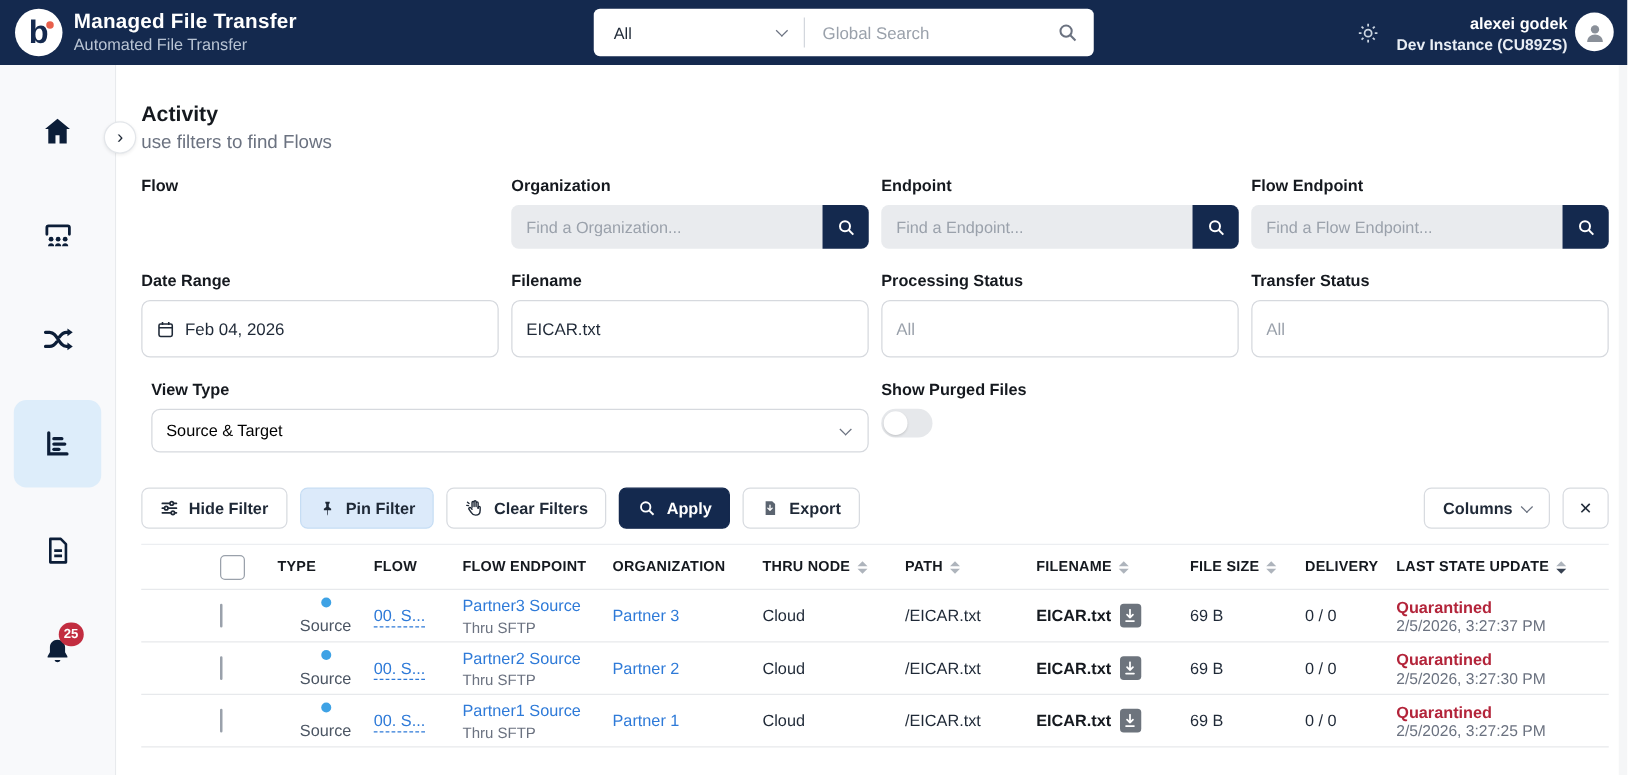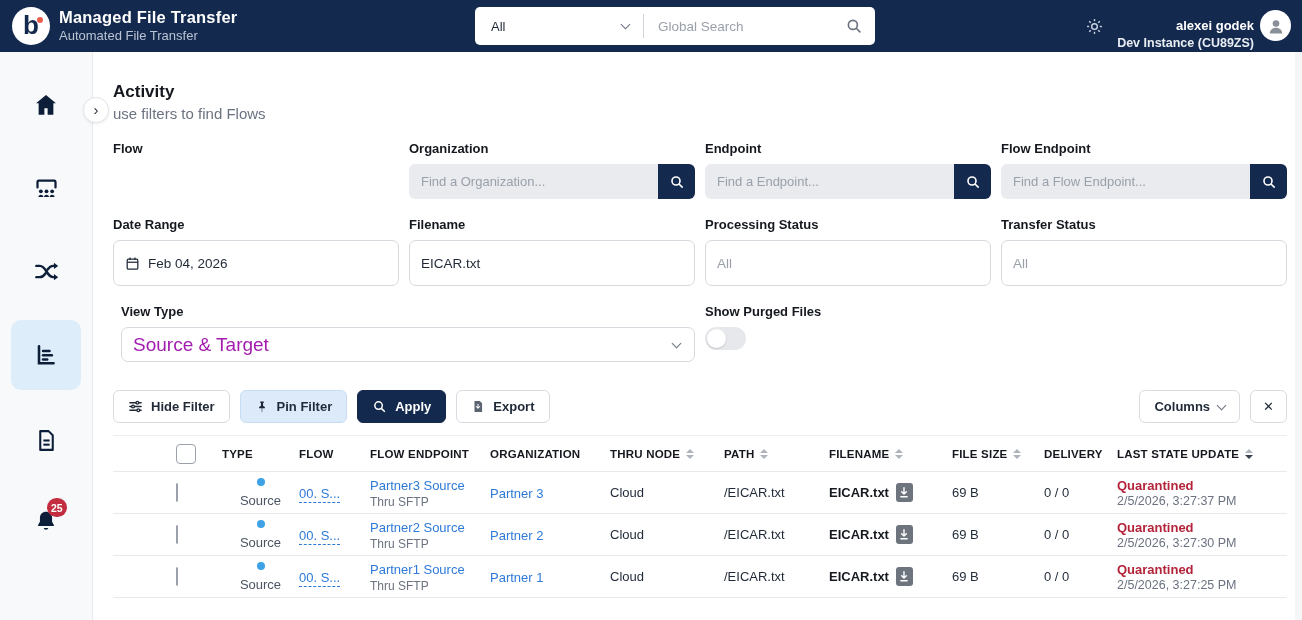--- a/index.html
+++ b/index.html
@@ -24,21 +24,21 @@
   .gsearch .scope span { font-size:13px; color:#1f2937; }
   .chev { width:7px; height:7px; border-right:1.6px solid #6b7280; border-bottom:1.6px solid #6b7280;
     transform:rotate(45deg); margin-top:-3px; }
   .gsearch .vdiv { width:1px; height:24px; background:#d3d7dd; }
   .gsearch input { flex:1; border:0; outline:0; height:100%; padding:0 10px 0 14px; font-size:13.5px;
     color:#1f2937; background:transparent; font-family:inherit; }
   .gsearch input::placeholder { color:#9aa1ab; }
   .gsearch .sicon { margin-right:12px; display:flex; }
 
   .sun { position:absolute; right:199px; top:18px; display:flex; }
-  .userblock { position:absolute; right:48px; top:17px; text-align:right; }
+  .userblock { position:absolute; right:48px; top:10px; text-align:right; }
   .user-name { color:#fff; font-size:13px; font-weight:700; line-height:1.35; }
   .user-instance { color:#e8edf4; font-size:12.5px; font-weight:600; line-height:1.3; }
   .avatar { position:absolute; right:11px; top:10px; width:31px; height:31px; border-radius:50%;
     background:#fff; display:flex; align-items:center; justify-content:center; }
 
   
   .sidebar { position:absolute; left:0; top:52px; width:93px; height:568px; background:#f8f9fb;
     border-right:1px solid #e8eaed; }
   .side-item { position:absolute; left:22px; width:48px; height:48px; display:flex; align-items:center;
     justify-content:center; color:#0c1e38; cursor:pointer; }
@@ -67,21 +67,21 @@
   .searchgrp input::placeholder { color:#9aa1ab; }
   .sbtn { width:37px; border:0; background:#14294e; border-radius:0 6px 6px 0; display:flex;
     align-items:center; justify-content:center; cursor:pointer; }
   .binput { height:46px; border:1px solid #d6d9de; border-radius:7px; background:#fff; display:flex;
     align-items:center; padding:0 11px; gap:8px; }
   .binput .val { font-size:13.5px; color:#1f2937; }
   .binput input { border:0; outline:0; width:100%; font-size:13.5px; color:#1f2937; background:transparent; font-family:inherit; }
   .binput input::placeholder { color:#9aa1ab; }
   .selectbox { height:35px; border:1px solid #d6d9de; border-radius:7px; background:#fff; display:flex;
     align-items:center; justify-content:space-between; padding:0 14px 0 11px; cursor:pointer; }
-  .selectbox .val { font-size:19px; color:#a21caf; }
+  .selectbox .val { font-size:13px; color:#000000; }
   .span2 { grid-column:1 / 3;margin-left:8px; }
   .toggle { width:41px; height:23px; border-radius:12px; background:#e6e8eb; position:relative; cursor:pointer; margin-top:2px; }
   .toggle .knob { position:absolute; left:2px; top:2px; width:19px; height:19px; border-radius:50%;
     background:#fff; box-shadow:0 1px 2px rgba(0,0,0,.15); }
 
   
   .toolbar { margin-top:10px; width:1174px; display:flex; align-items:center; gap:10px; }
   .tbtn { height:33px; padding:0 14px; border:1px solid #d8dbe0; border-radius:6px; background:#fff;
     display:flex; align-items:center; gap:8px; font-size:13px; font-weight:700; color:#1f2937;
     cursor:pointer; font-family:inherit; }
@@ -343,20 +343,29 @@
           <circle cx="16.5" cy="18" r="2.2" fill="#fff"></circle>
         </svg>
       <span>Hide Filter</span>
     </button>
     <button class="tbtn pin">
       <svg width="14" height="14" viewBox="0 0 24 24" fill="#1f2937">
         <path d="M9 2.5h6v2l-1.2 1v4.2l3.2 2.3v2h-4.5v5.5L12 21.5l-.5-2v-5.5H7v-2l3.2-2.3V5.5L9 4.5z"></path>
         </svg>
       <span>Pin Filter</span>
     </button>
+    <button class="tbtn">
+      <svg width="15" height="15" viewBox="0 0 24 24" fill="none" stroke="#1f2937" stroke-width="1.8" stroke-linecap="round">
+        <path d="M9 11V4.8a1.3 1.3 0 0 1 2.6 0V10M11.6 9.5V3.8a1.3 1.3 0 0 1 2.6 0V10M14.2 9.8V5.3a1.3 1.3 0 0 1 2.6 0V12"></path>
+        <path d="M16.8 12v-1a1.3 1.3 0 0 1 2.6 0v3.6c0 3.8-2.3 6.4-5.8 6.4-2.8 0-4.2-1.3-5.8-3.7L5.2 13.6c-.7-1-.2-2.2.9-2.4.7-.1 1.3.2 1.8.9L9 13.5"></path>
+        <line x1="3.2" y1="4.5" x2="5.2" y2="6"></line>
+          <line x1="2.2" y1="8.5" x2="4.5" y2="8.8"></line>
+        </svg>
+      <span>Clear Filters</span>
+    </button>
     <button class="tbtn apply">
       <svg width="15" height="15" viewBox="0 0 24 24" fill="none" stroke="#fff" stroke-width="2.4">
         <circle cx="10.5" cy="10.5" r="6"></circle>
           <line x1="15" y1="15" x2="20.5" y2="20.5"></line>
         </svg>
       <span>Apply</span>
     </button>
     <button class="tbtn">
       <svg width="14" height="15" viewBox="0 0 24 24" fill="#5b6470">
         <path d="M6 2.5h9l4 4V21.5H6z"></path>

